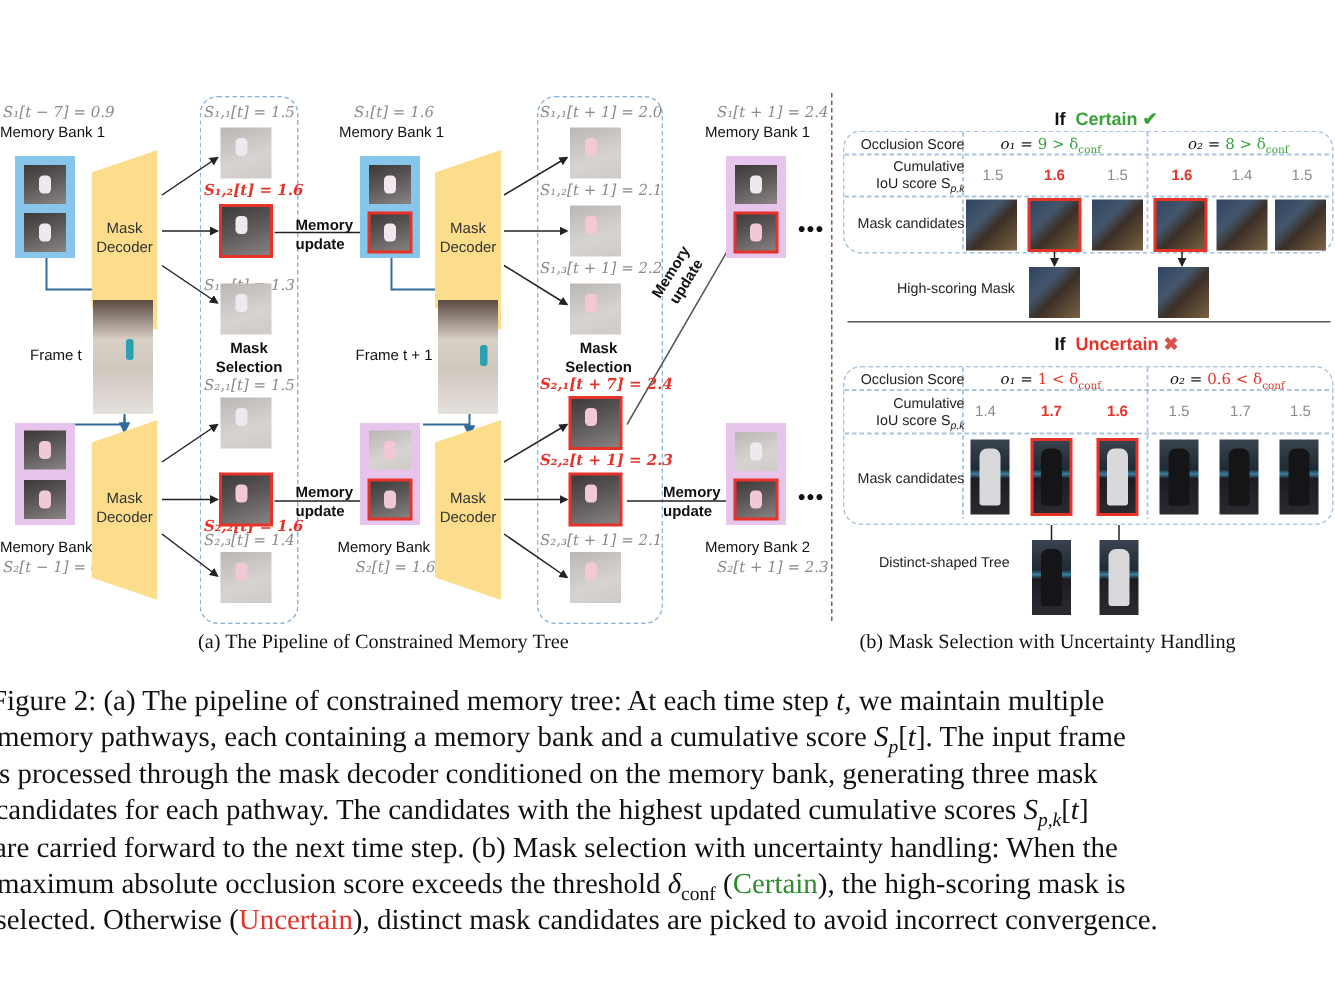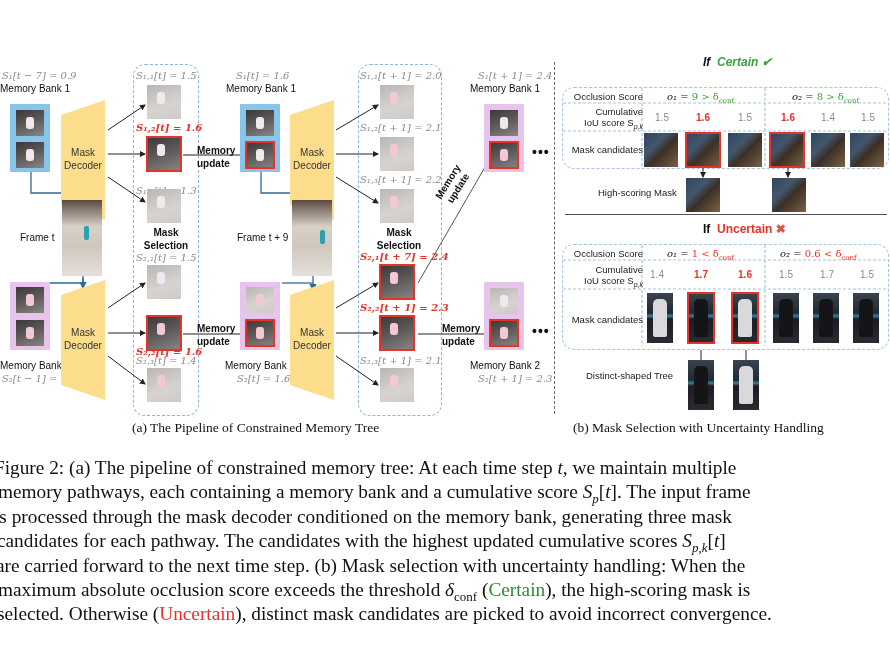--- a/index.html
+++ b/index.html
@@ -177,21 +177,21 @@
     <div class="thumb dark redbox" style="left:6px;top:38px;">
         <div class="kid"></div>
       </div>
   </div>
   <div class="decoder" style="left:290px;top:100px;">
     <svg width="44" height="120">
         <polygon points="0,15 44,0 44,120 0,105" fill="#fbdd8b"></polygon>
       </svg>
     <span>Mask Decoder</span>
   </div>
-  <span class="label" style="left:237px;top:232px;">Frame t + 9</span>
+  <span class="label" style="left:237px;top:232px;">Frame t + 1</span>
   <div class="frame" style="left:292px;top:200px;">
       <div class="fig" style="left:28px;top:30px;"></div>
     </div>
 
   <span class="label" style="left:225px;top:360px;">Memory Bank 2</span>
   <span class="score" style="left:237px;top:373px;text-align:center;">S₂[t] = 1.6</span>
   <div class="bank pink" style="left:240px;top:282px;">
     <div class="thumb light" style="left:6px;top:5px;">
         <div class="kid pinkish"></div>
       </div>
@@ -259,21 +259,21 @@
   <span class="label" style="left:470px;top:360px;">Memory Bank 2</span>
   <span class="score" style="left:478px;top:373px;">S₂[t + 1] = 2.3</span>
 
   <span class="sub-caption" style="left:132px;top:420px;">(a) The Pipeline of Constrained Memory Tree</span>
 </div>
 
 <div class="divider-v"></div>
 
 <div>
 
-  <div class="rtitle" style="left:703px;top:55px;font-style:italic;">
+  <div class="rtitle" style="left:703px;top:72px;">
     <span>If</span>&nbsp;
     <span style="color:#3aa23a;">Certain</span>
     <span style="color:#3aa23a;">✔</span>
   </div>
   <div class="rtable" style="left:562px;top:87px;width:325px;height:80px;"></div>
   <svg class="arrowsvg" width="890" height="440">
     <line x1="642" y1="88" x2="642" y2="166" stroke="#a8c4e0" stroke-width="1.2" stroke-dasharray="3,2"></line>
     <line x1="765" y1="88" x2="765" y2="166" stroke="#a8c4e0" stroke-width="1.2" stroke-dasharray="3,2"></line>
     <line x1="563" y1="103" x2="886" y2="103" stroke="#a8c4e0" stroke-width="1.2" stroke-dasharray="3,2"></line>
     <line x1="563" y1="131" x2="886" y2="131" stroke="#a8c4e0" stroke-width="1.2" stroke-dasharray="3,2"></line>

